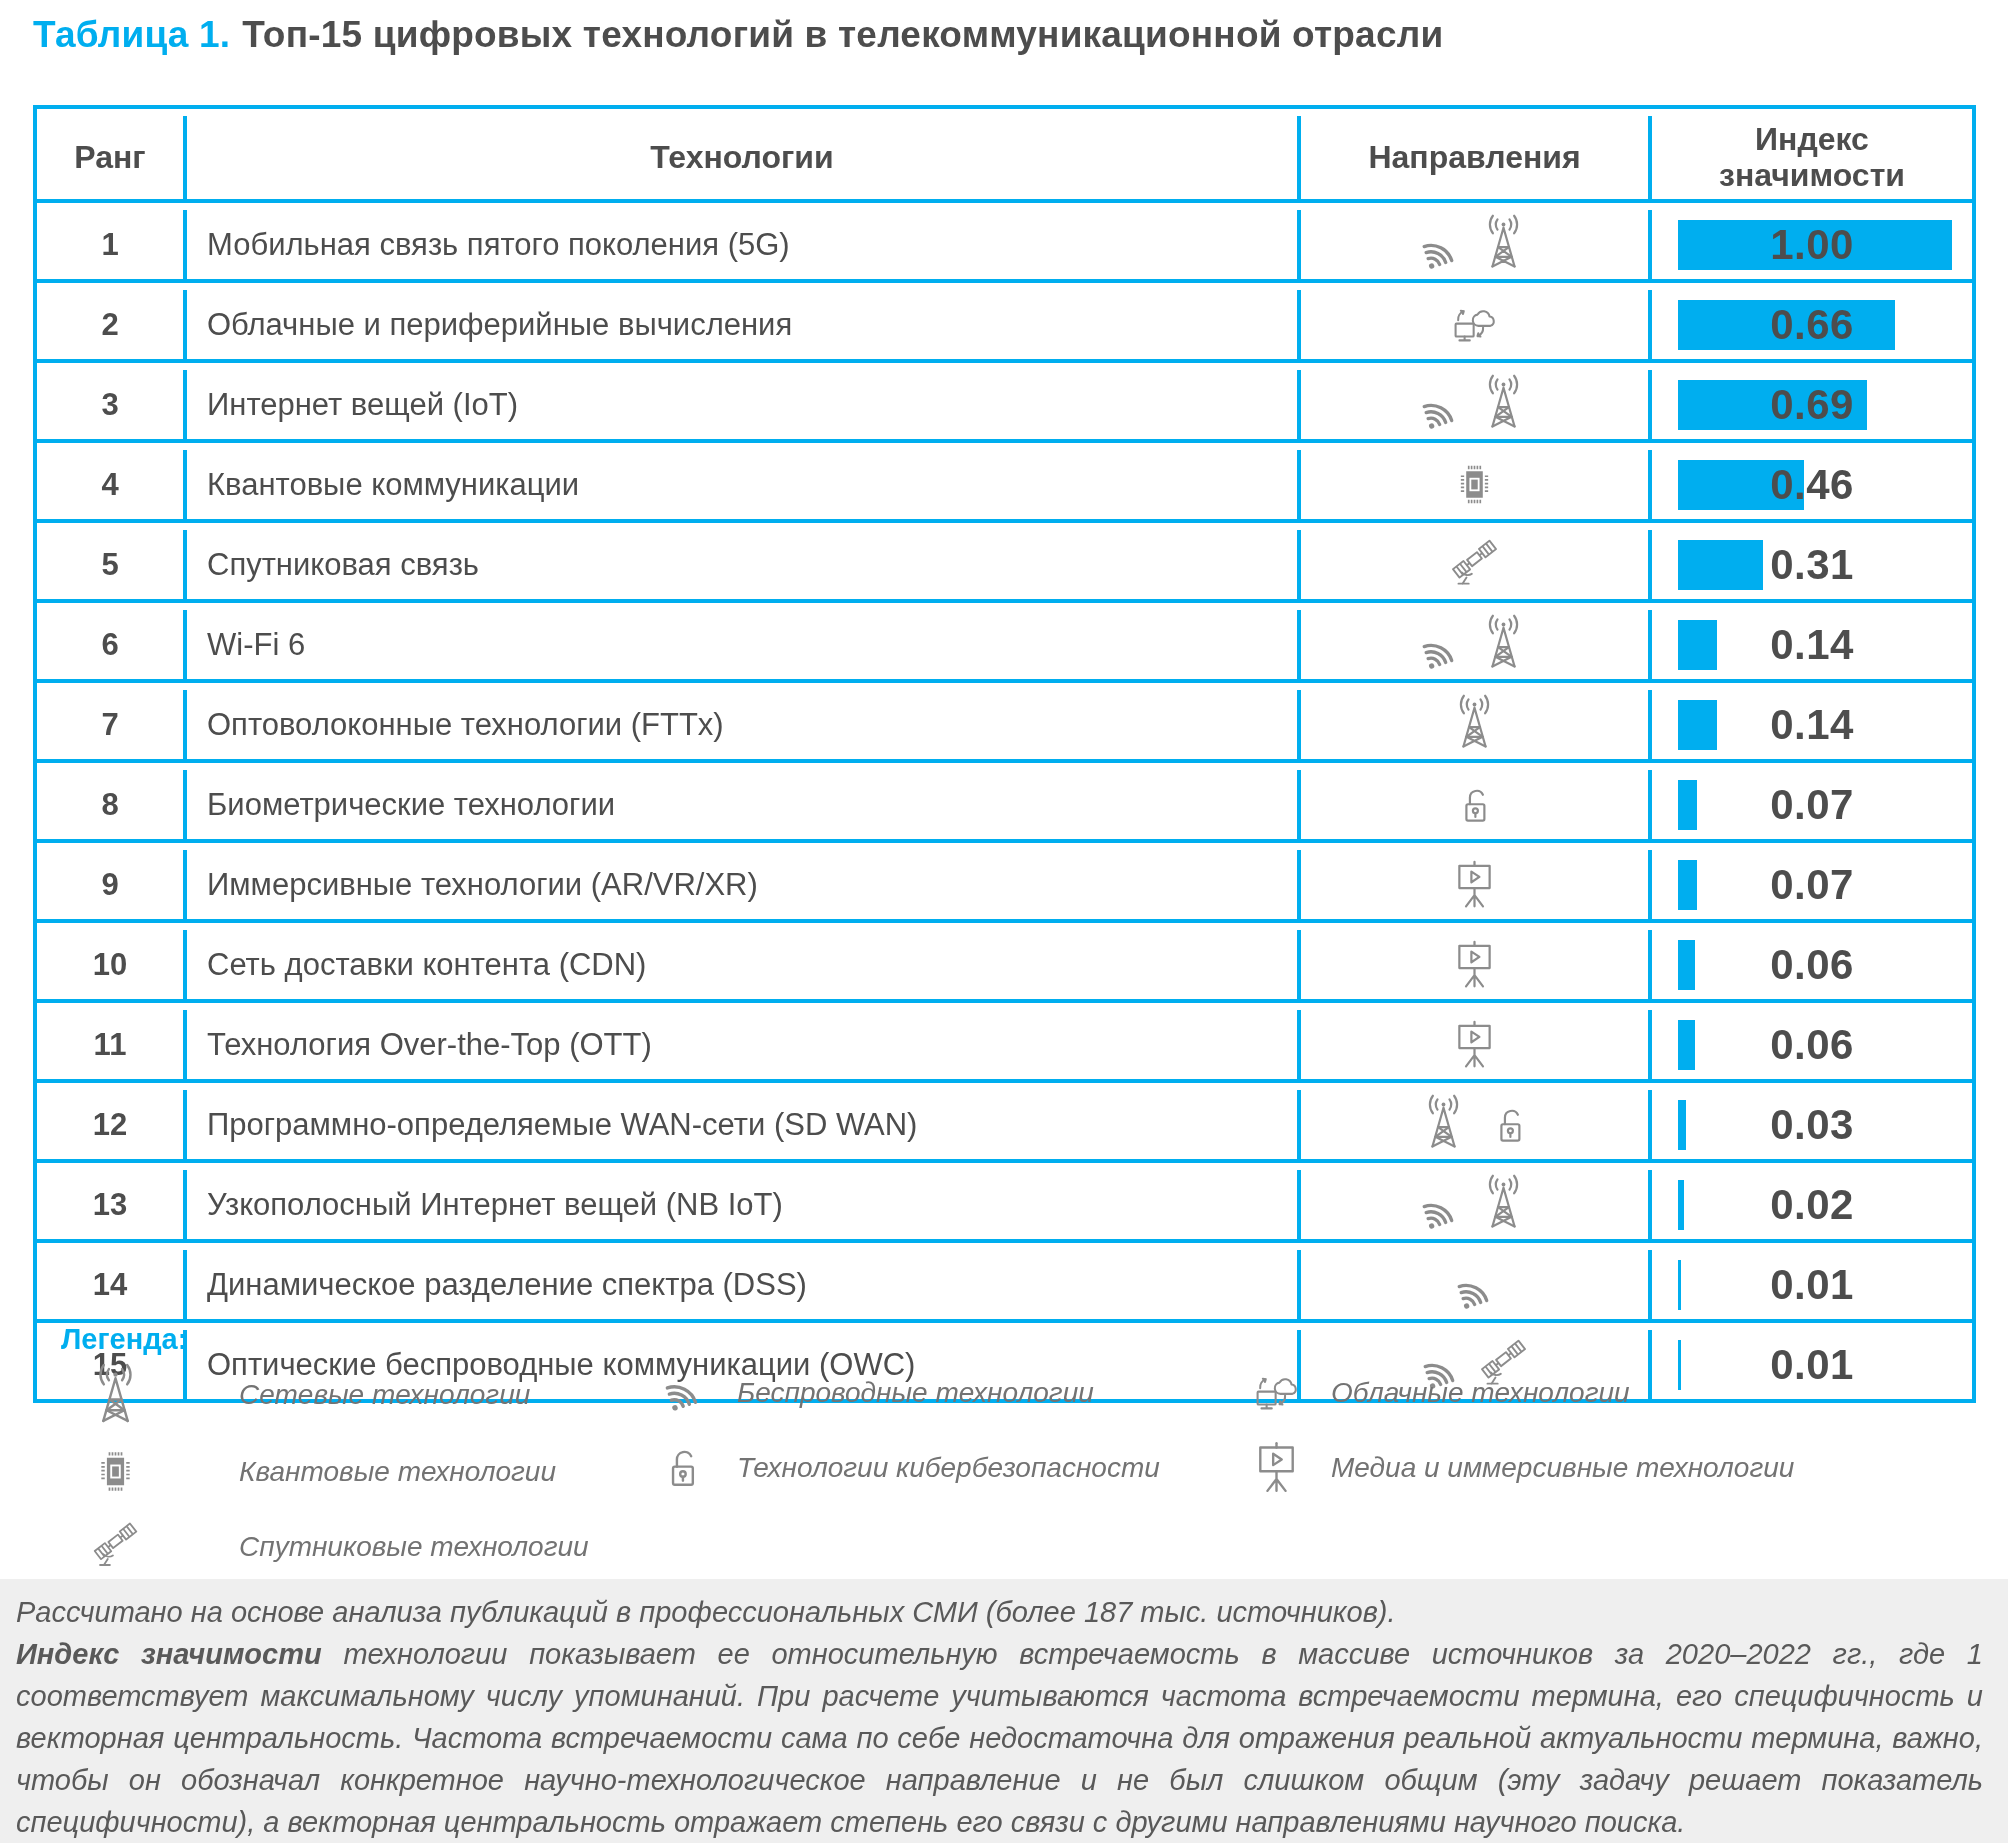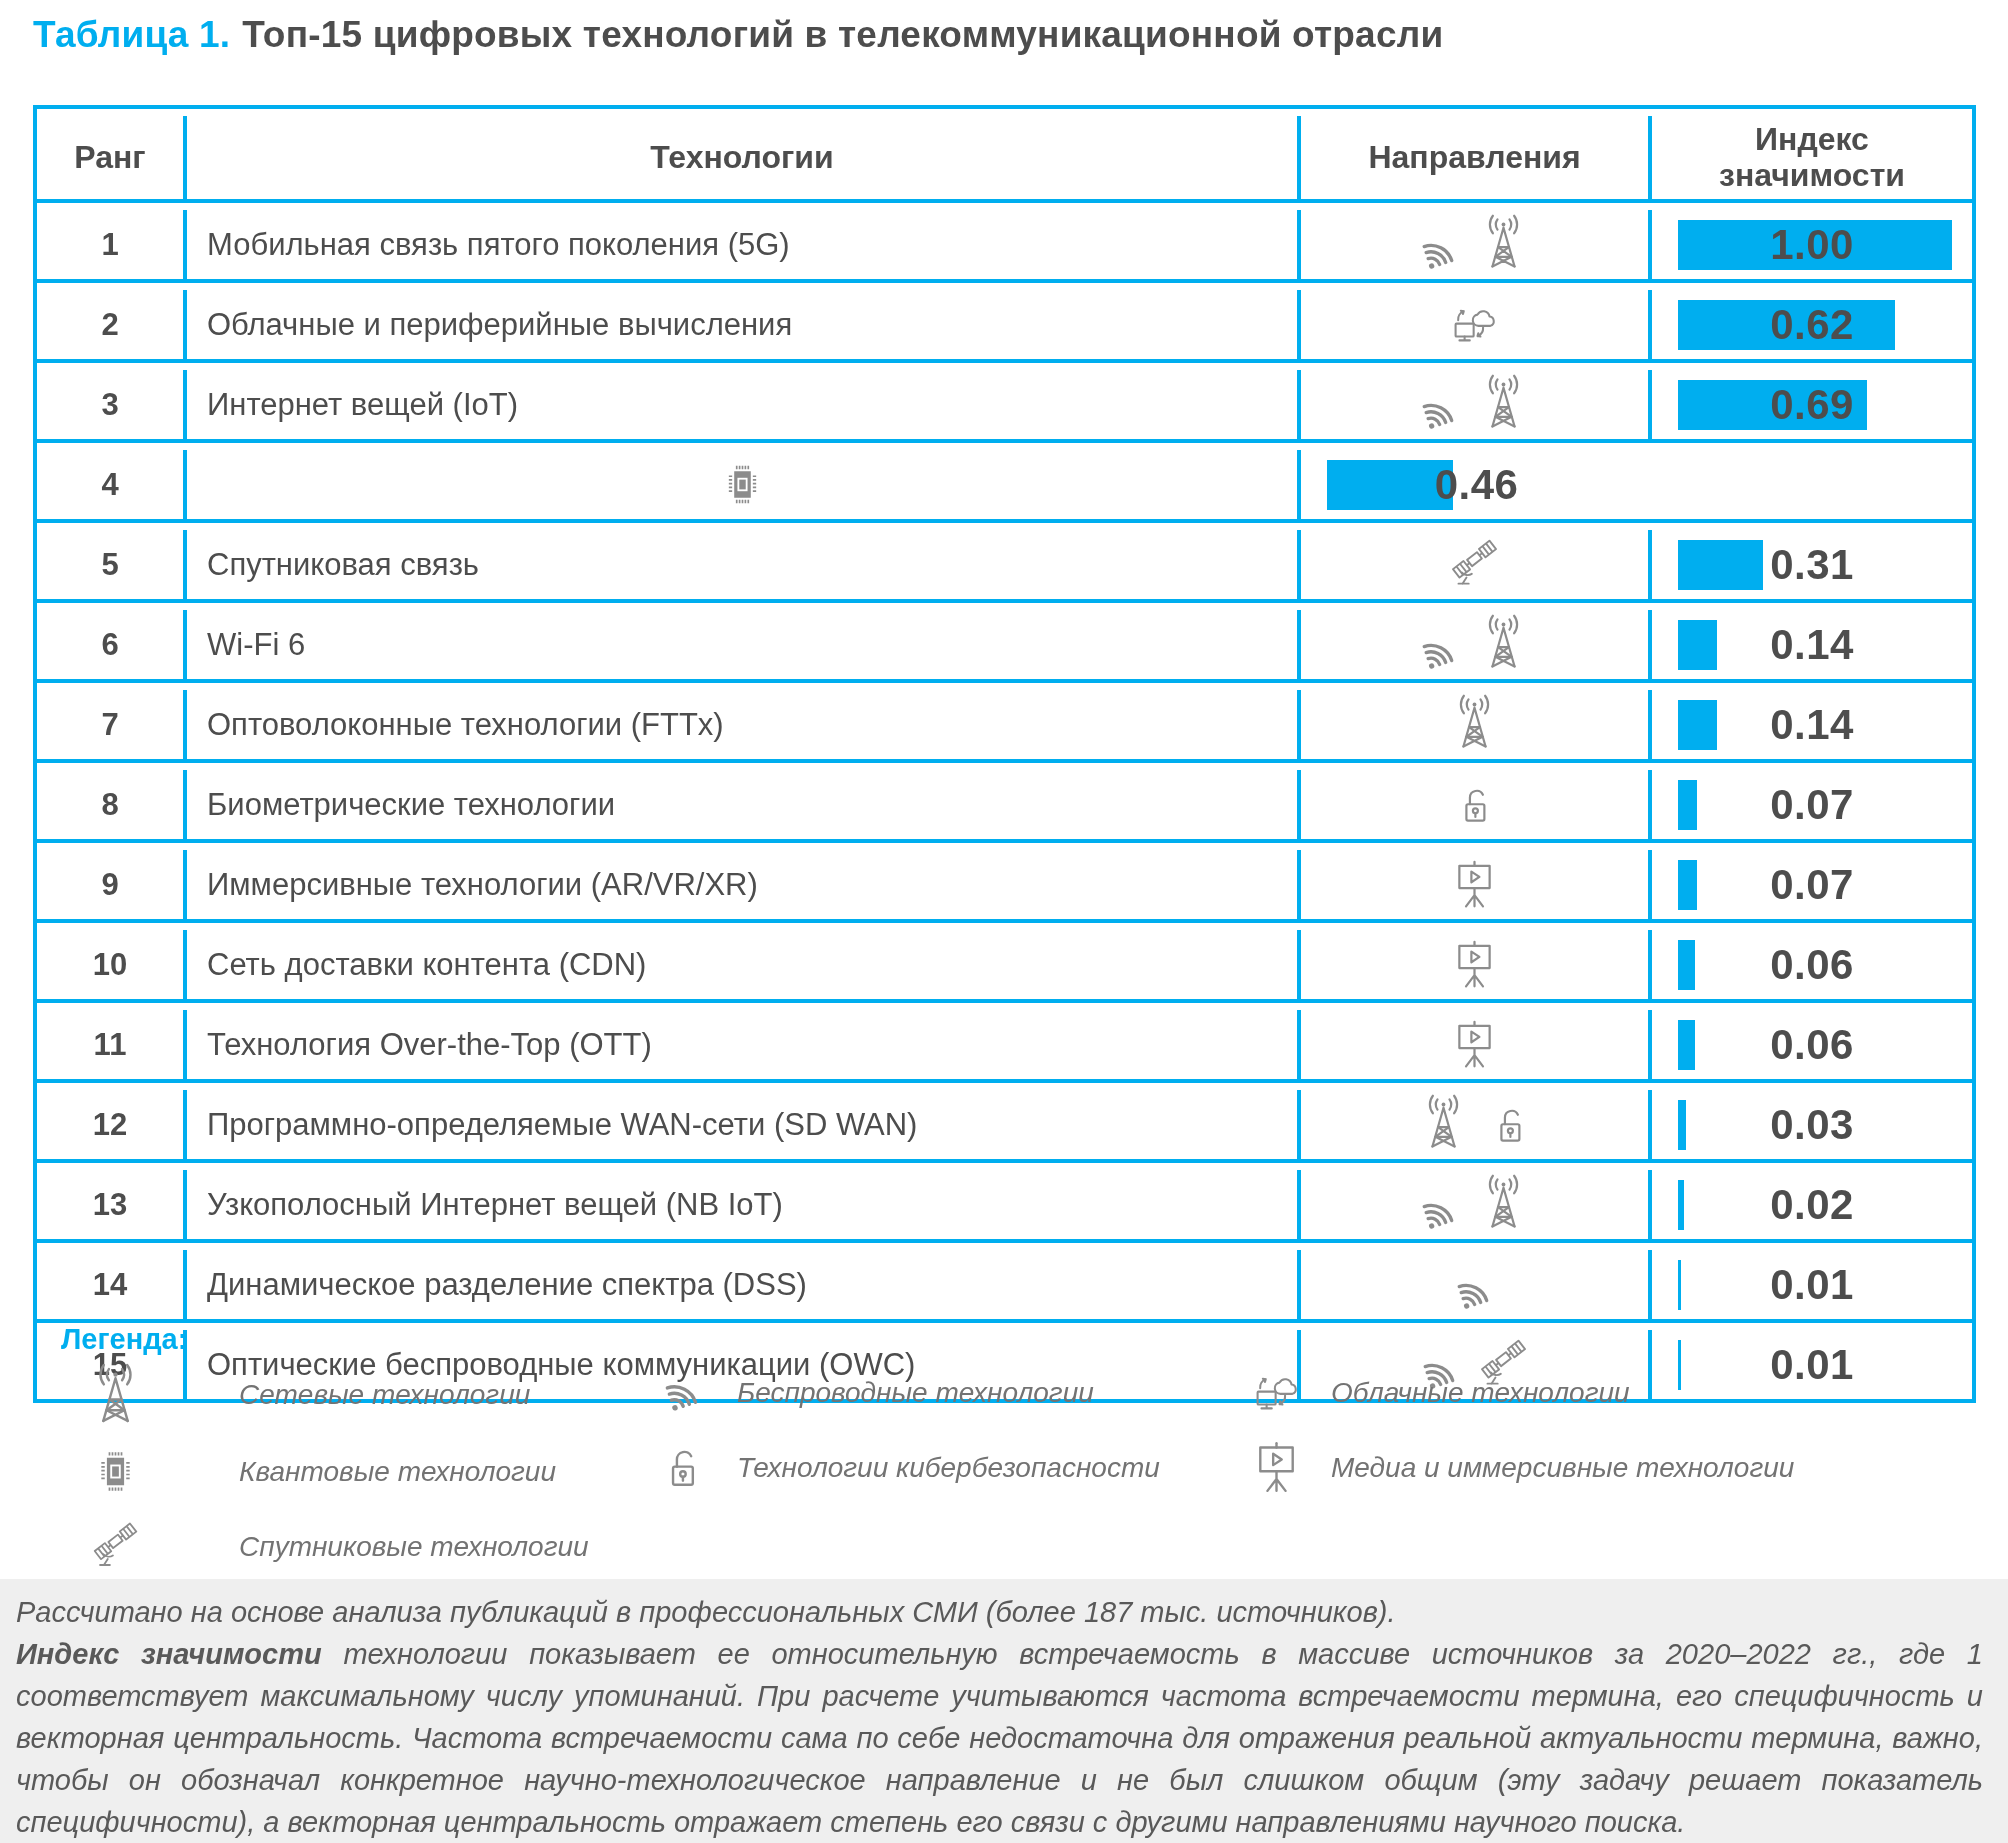--- a/index.html
+++ b/index.html
@@ -181,21 +181,21 @@
     <div class="trow drow">
       <div class="c1">2</div>
       <div class="c2">Облачные и периферийные вычисления</div>
       <div class="c3">
             <svg class="icon cloud-i" viewBox="0 0 64 64">
               <use href="#ic-cloud"></use>
             </svg>
           </div>
       <div class="c4">
         <div class="bar" style="width: 217px;"></div>
-        <div class="val">0.62</div>
+        <div class="val">0.66</div>
       </div>
     </div>
 
     <div class="trow drow">
       <div class="c1">3</div>
       <div class="c2">Интернет вещей (IoT)</div>
       <div class="c3">
             <svg class="icon wireless-i" viewBox="0 0 64 64">
               <use href="#ic-wireless"></use>
             </svg>
@@ -204,20 +204,21 @@
             </svg>
           </div>
       <div class="c4">
         <div class="bar" style="width: 189px;"></div>
         <div class="val">0.69</div>
       </div>
     </div>
 
     <div class="trow drow">
       <div class="c1">4</div>
+      <div class="c2">Квантовые коммуникации</div>
       <div class="c3">
             <svg class="icon quantum-i" viewBox="0 0 64 64">
               <use href="#ic-quantum"></use>
             </svg>
           </div>
       <div class="c4">
         <div class="bar" style="width: 126px;"></div>
         <div class="val">0.46</div>
       </div>
     </div>

